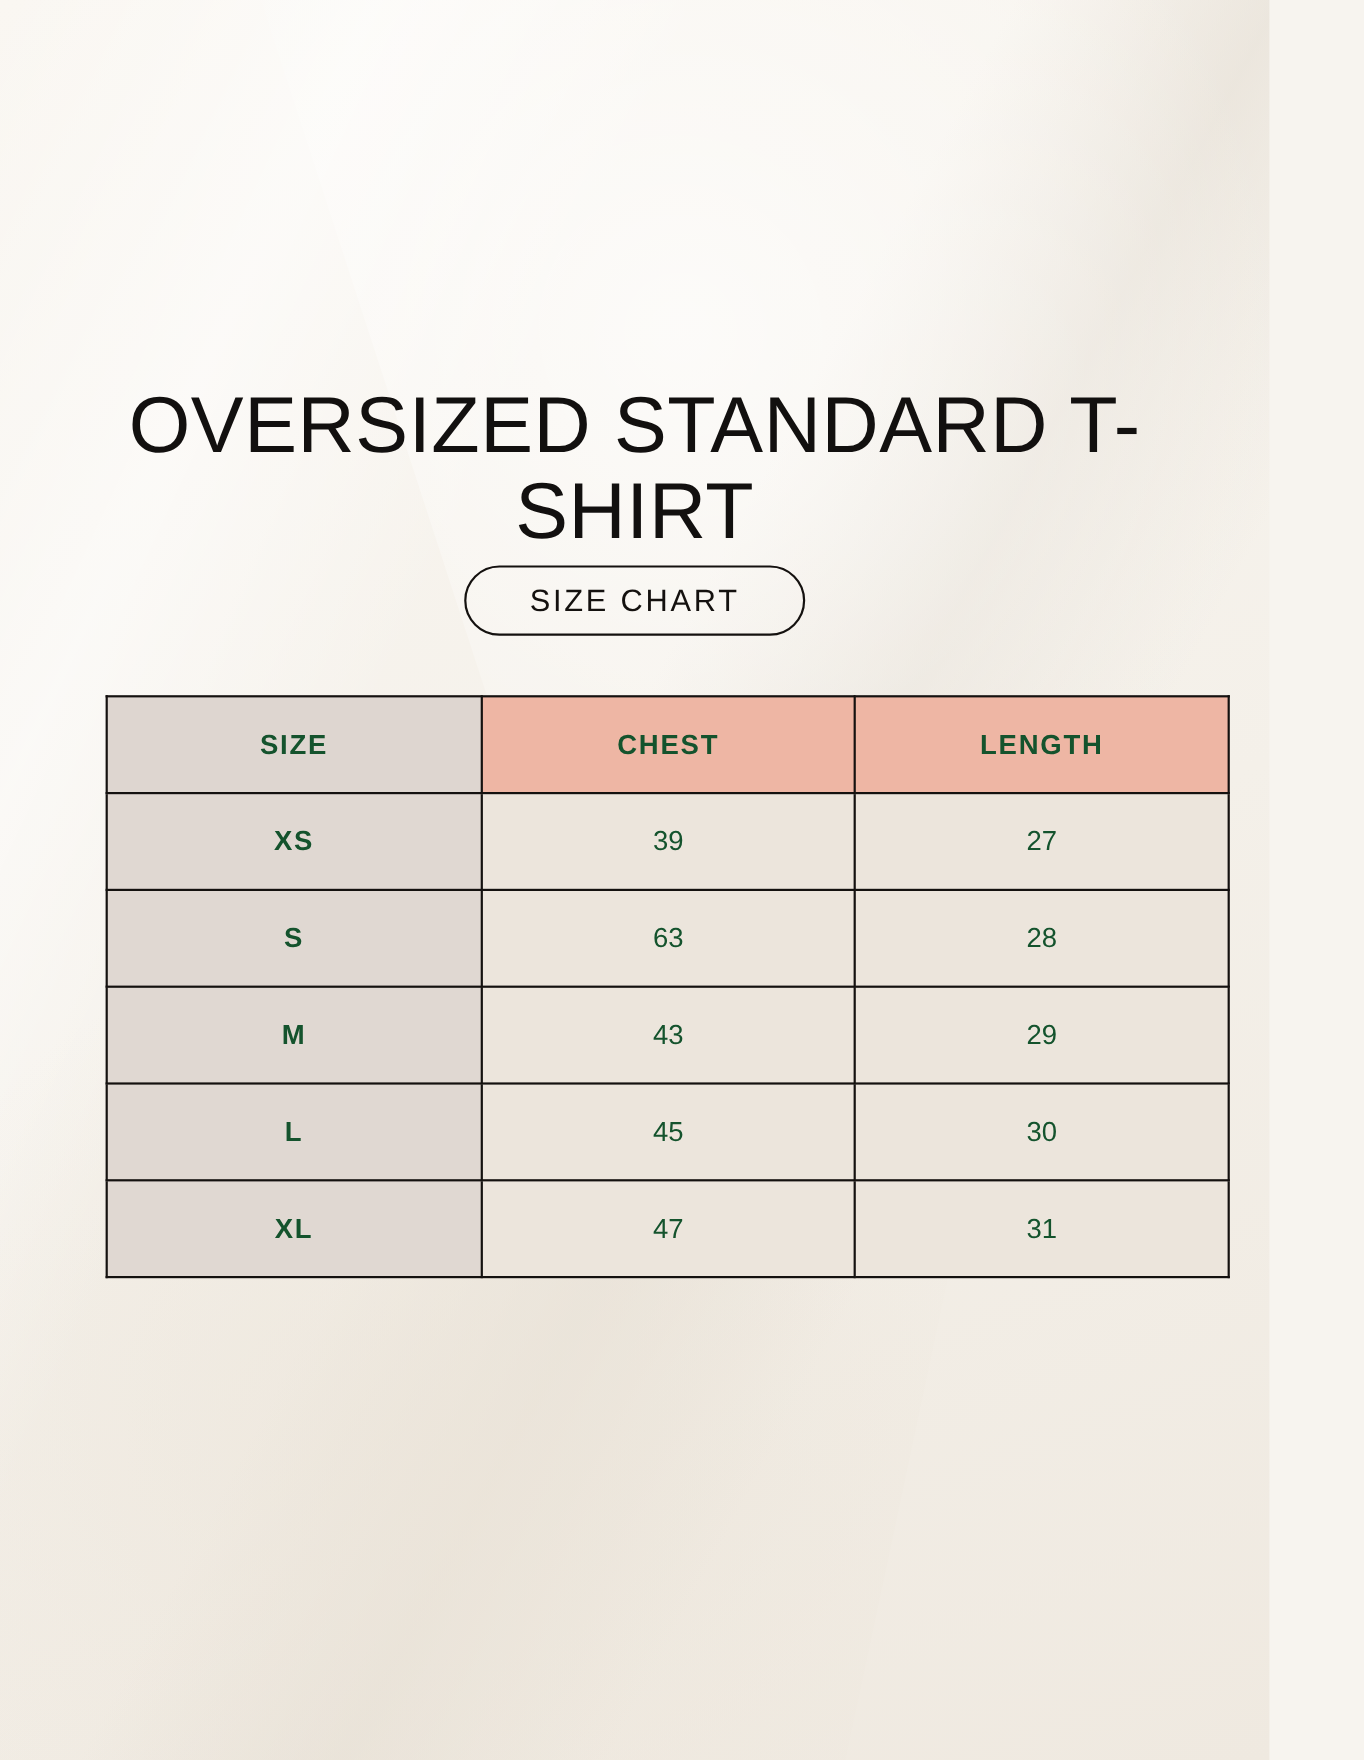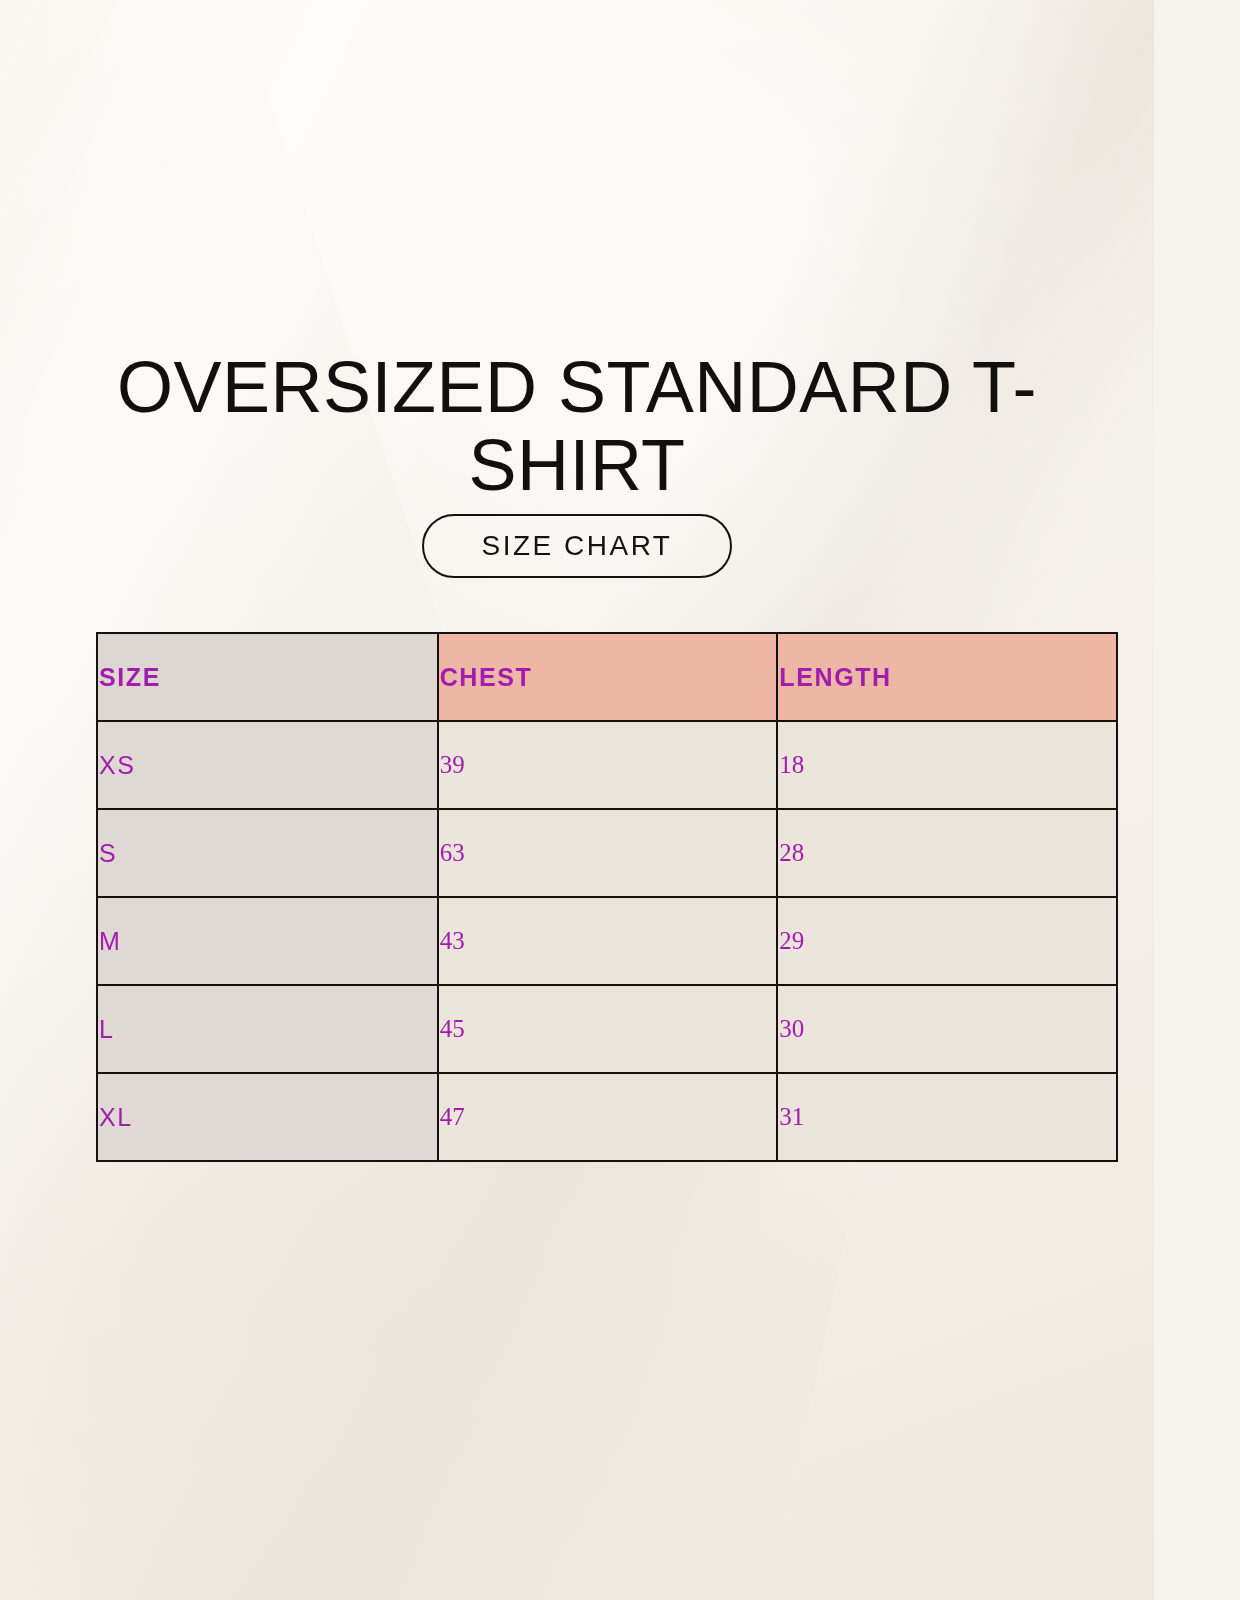--- a/index.html
+++ b/index.html
@@ -97,47 +97,46 @@
   table.size-table {
     border-collapse: collapse;
     width: 100%;
     table-layout: fixed;
     border: 2.5px solid #14110f;
   }
   table.size-table th,
   table.size-table td {
     border: 2.5px solid #14110f;
     height: 84px;
-    text-align: left;
+    text-align: center;
     vertical-align: middle;
     font-size: 25px;
-    color: #a21caf;
+    color: #14532d;
   }
   table.size-table col.c-size { width: 33.4%; }
   table.size-table col.c-chest { width: 33.3%; }
   table.size-table col.c-length { width: 33.3%; }
 
   thead th {
     font-weight: 700;
     letter-spacing: 1.6px;
     font-size: 25px;
   }
   thead th.h-size { background: #ded6d0; }
   thead th.h-chest { background: #eeb6a4; }
   thead th.h-length { background: #eeb6a4; margin-left: 24px; }
 
   tbody td.cell-size {
     background: #e0d8d2;
-    font-weight: 400;
+    font-weight: 700;
     letter-spacing: 1.5px;
   }
   tbody td.cell-val {
     background: #ece5dc;
     font-weight: 400;
-    font-family: Liberation Serif, serif;
   }
 
   .footnote {
     position: absolute;
     top: 1238px;
     left: 96px;
     width: 1022px;
     text-align: right;
     font-size: 21px;
     letter-spacing: 0.2px;
@@ -170,21 +169,21 @@
         <tr>
           <th class="h-size">SIZE</th>
           <th class="h-chest">CHEST</th>
           <th class="h-length">LENGTH</th>
         </tr>
       </thead>
       <tbody>
         <tr>
           <td class="cell-size">XS</td>
           <td class="cell-val">39</td>
-          <td class="cell-val">18</td>
+          <td class="cell-val">27</td>
         </tr>
         <tr>
           <td class="cell-size">S</td>
           <td class="cell-val">63</td>
           <td class="cell-val">28</td>
         </tr>
         <tr>
           <td class="cell-size">M</td>
           <td class="cell-val">43</td>
           <td class="cell-val">29</td>

